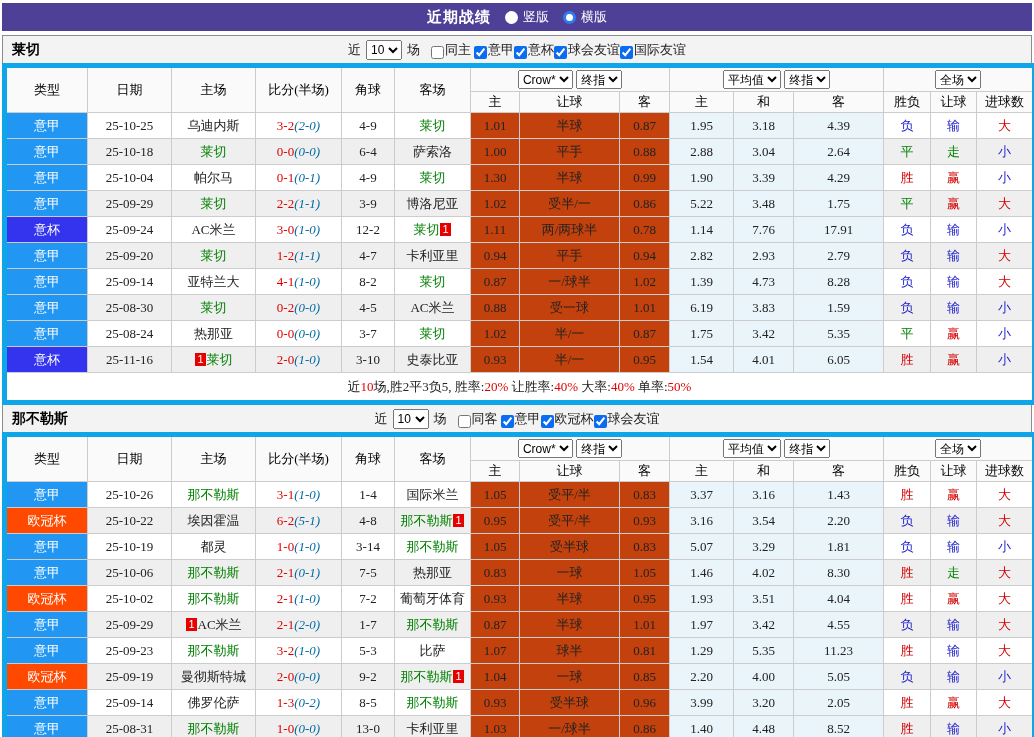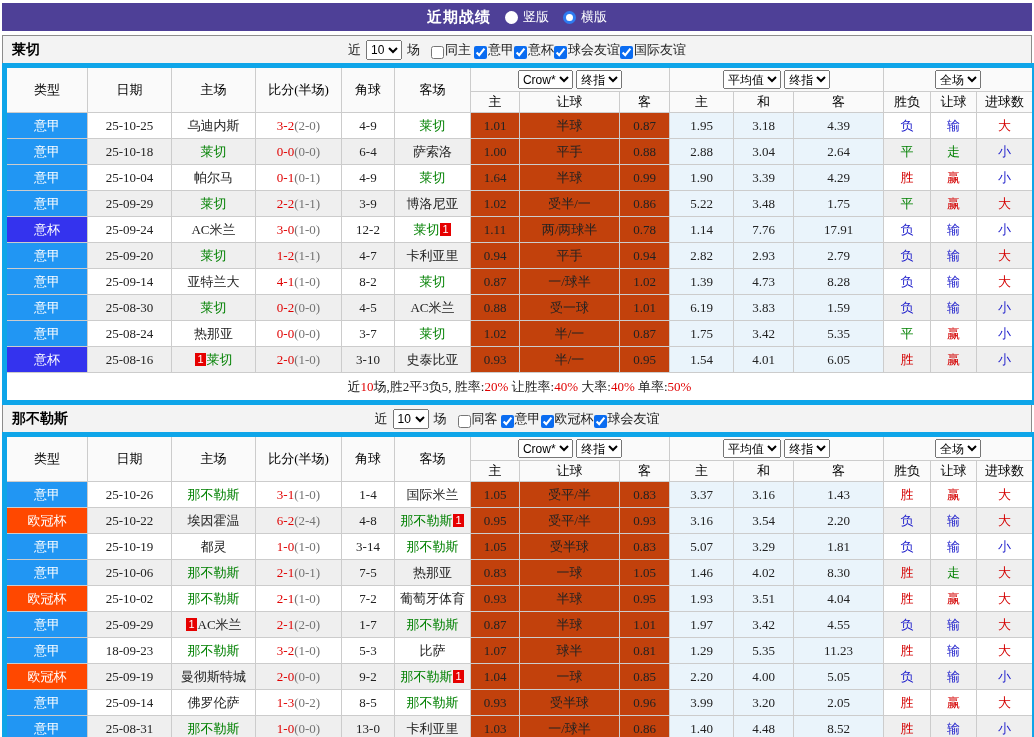--- a/index.html
+++ b/index.html
@@ -37,21 +37,21 @@
   td.bg-crow{background:#c2410c;}
   td.bg-avg{background:#EAF4FB;}
   td.type-cell{color:#fff;font-size:13px;}
   tfoot td{height:25px;font-size:13px;background:#fff;}
 
   .t-red{color:#D40000;}
   .t-green{color:#008000;}
   .t-blue{color:#2222CC;}
   .t-focus{color:#008000;}
   .score-ft{color:#E00000;}
-  .score-ht{color:#737373;}
+  .score-ht{color:#0369a1;font-style:italic;}
   .sum-red{color:#E00000;}
   .red-card{display:inline-block;background:#E60000;color:#fff;font-size:11px;line-height:13px;
             padding:0 2px;margin:0 1px;font-family:"Liberation Sans","DejaVu Sans",sans-serif;vertical-align:1px;}
   .block-2 .team-row{border-top:none;}
 </style>
 </head>
 <body>
 
 <div class="page">
 
@@ -183,21 +183,21 @@
             <td class="plain t-green">走</td>
             <td class="plain t-blue">小</td>
           </tr>
           <tr>
             <td class="type-cell" style="background: rgb(33, 150, 243);">意甲</td>
             <td class="plain">25-10-04</td>
             <td class="plain"><span>帕尔马</span></td>
             <td class="plain"><span class="score-ft">0-1</span><span class="score-ht">(0-1)</span></td>
             <td class="plain">4-9</td>
             <td class="plain"><span class="t-focus">莱切</span></td>
-            <td class="bg-crow">1.64</td>
+            <td class="bg-crow">1.30</td>
             <td class="bg-crow">半球</td>
             <td class="bg-crow">0.99</td>
             <td class="bg-avg">1.90</td>
             <td class="bg-avg">3.39</td>
             <td class="bg-avg">4.29</td>
             <td class="plain t-red">胜</td>
             <td class="plain t-red">赢</td>
             <td class="plain t-blue">小</td>
           </tr>
           <tr>
@@ -297,21 +297,21 @@
             <td class="bg-crow">0.87</td>
             <td class="bg-avg">1.75</td>
             <td class="bg-avg">3.42</td>
             <td class="bg-avg">5.35</td>
             <td class="plain t-green">平</td>
             <td class="plain t-red">赢</td>
             <td class="plain t-blue">小</td>
           </tr>
           <tr>
             <td class="type-cell" style="background: rgb(52, 51, 238);">意杯</td>
-            <td class="plain">25-08-16</td>
+            <td class="plain">25-11-16</td>
             <td class="plain"><span class="red-card">1</span><span class="t-focus">莱切</span></td>
             <td class="plain"><span class="score-ft">2-0</span><span class="score-ht">(1-0)</span></td>
             <td class="plain">3-10</td>
             <td class="plain"><span>史泰比亚</span></td>
             <td class="bg-crow">0.93</td>
             <td class="bg-crow">半/一</td>
             <td class="bg-crow">0.95</td>
             <td class="bg-avg">1.54</td>
             <td class="bg-avg">4.01</td>
             <td class="bg-avg">6.05</td>
@@ -420,21 +420,21 @@
             <td class="bg-avg">3.16</td>
             <td class="bg-avg">1.43</td>
             <td class="plain t-red">胜</td>
             <td class="plain t-red">赢</td>
             <td class="plain t-red">大</td>
           </tr>
           <tr>
             <td class="type-cell" style="background: rgb(255, 72, 0);">欧冠杯</td>
             <td class="plain">25-10-22</td>
             <td class="plain"><span>埃因霍温</span></td>
-            <td class="plain"><span class="score-ft">6-2</span><span class="score-ht">(2-4)</span></td>
+            <td class="plain"><span class="score-ft">6-2</span><span class="score-ht">(5-1)</span></td>
             <td class="plain">4-8</td>
             <td class="plain"><span class="t-focus">那不勒斯</span><span class="red-card">1</span></td>
             <td class="bg-crow">0.95</td>
             <td class="bg-crow">受平/半</td>
             <td class="bg-crow">0.93</td>
             <td class="bg-avg">3.16</td>
             <td class="bg-avg">3.54</td>
             <td class="bg-avg">2.20</td>
             <td class="plain t-blue">负</td>
             <td class="plain t-blue">输</td>
@@ -503,21 +503,21 @@
             <td class="bg-crow">1.01</td>
             <td class="bg-avg">1.97</td>
             <td class="bg-avg">3.42</td>
             <td class="bg-avg">4.55</td>
             <td class="plain t-blue">负</td>
             <td class="plain t-blue">输</td>
             <td class="plain t-red">大</td>
           </tr>
           <tr>
             <td class="type-cell" style="background: rgb(33, 150, 243);">意甲</td>
-            <td class="plain">18-09-23</td>
+            <td class="plain">25-09-23</td>
             <td class="plain"><span class="t-focus">那不勒斯</span></td>
             <td class="plain"><span class="score-ft">3-2</span><span class="score-ht">(1-0)</span></td>
             <td class="plain">5-3</td>
             <td class="plain"><span>比萨</span></td>
             <td class="bg-crow">1.07</td>
             <td class="bg-crow">球半</td>
             <td class="bg-crow">0.81</td>
             <td class="bg-avg">1.29</td>
             <td class="bg-avg">5.35</td>
             <td class="bg-avg">11.23</td>

